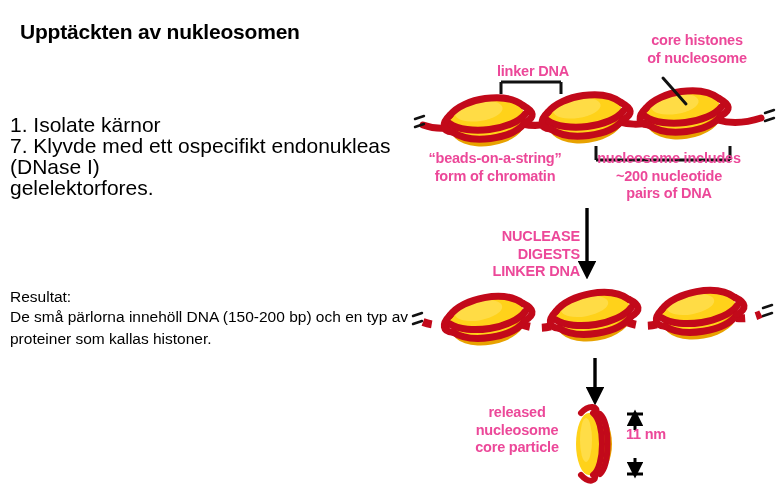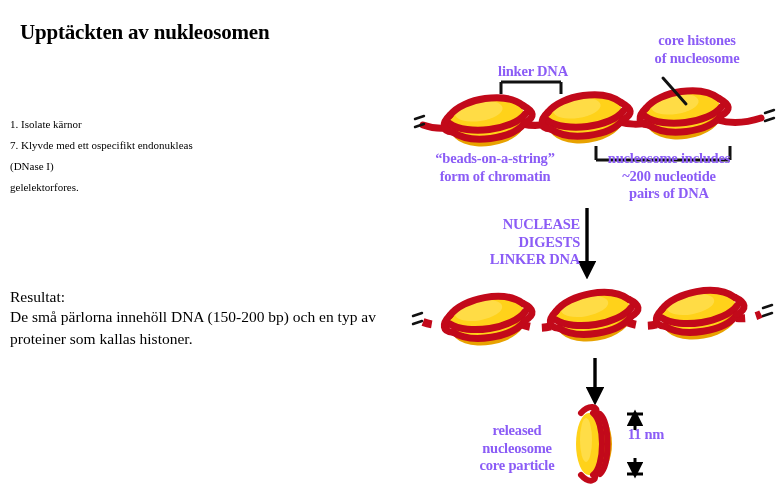--- a/index.html
+++ b/index.html
@@ -6,39 +6,39 @@
     margin: 0;
     padding: 0;
     background: #ffffff;
   }
   #slide {
     position: relative;
     width: 784px;
     height: 494px;
     background: #ffffff;
     overflow: hidden;
-    font-family: Liberation Serif, serif;
+    font-family: Liberation Sans, sans-serif;
     color: #000000;
   }
   
   #title {
     position: absolute;
     left: 20px;
     top: 20px;
     font-size: 21px;
     font-weight: bold;
     letter-spacing: -0.2px;
     white-space: nowrap;
   }
   #steps {
     position: absolute;
     left: 10px;
     top: 114px;
     width: 390px;
-    font-size: 11px;
+    font-size: 21px;
     line-height: 21px;
   }
   #steps div { white-space: pre-wrap; }
   #result-label {
     position: absolute;
     left: 10px;
     top: 252px;
     font-size: 15.5px;
     margin-top: 36px;
   }
@@ -58,30 +58,30 @@
     width: 379px;
     height: 494px;
   }
   #diagram svg { display: block; }
   .dlabel {
     position: absolute;
     font-size: 14.5px;
     font-weight: bold;
     line-height: 17.5px;
     letter-spacing: -0.2px;
-    color: #8b5cf6;
+    color: #ec4899;
   }
   .dlabel.c { text-align: center; }
   .dlabel.r { text-align: right; }
   #lbl-linker      { left: 68px;  top: 63px;  width: 120px; }
   #lbl-core        { left: 205px; top: 32px;  width: 174px; }
   #lbl-beads       { left: -5px;  top: 150px; width: 190px; }
   #lbl-nucincl     { left: 164px; top: 150px; width: 200px; }
   #lbl-nuclease    { left: 30px;  top: 216px; width: 145px; }
-  #lbl-released    { left: 38px;  top: 422px; width: 148px; }
+  #lbl-released    { left: 38px;  top: 404px; width: 148px; }
   #lbl-11nm        { left: 203px; top: 426px; width: 76px; }
 </style>
 </head>
 <body>
 
 <div id="slide">
 
   <div id="title">Upptäckten av nukleosomen</div>
 
   <div id="steps">
@@ -199,21 +199,21 @@
     <div id="lbl-core" class="dlabel c" style="white-space:pre-line;">core histones
 of nucleosome</div>
 
     <div id="lbl-beads" class="dlabel c" style="white-space:pre-line;">“beads-on-a-string”
 form of chromatin</div>
 
     <div id="lbl-nucincl" class="dlabel c" style="white-space:pre-line;">nucleosome includes
 ~200 nucleotide
 pairs of DNA</div>
 
-    <div id="lbl-nuclease" class="dlabel r" style="white-space:pre-line;">NUCLEASE
+    <div id="lbl-nuclease" class="dlabel r" style="white-space:pre-line;margin-top:12px;">NUCLEASE
 DIGESTS
 LINKER DNA</div>
 
     <div id="lbl-released" class="dlabel c" style="white-space:pre-line;">released
 nucleosome
 core particle</div>
 
     <div id="lbl-11nm" class="dlabel c">11 nm</div>
 
   </div>

